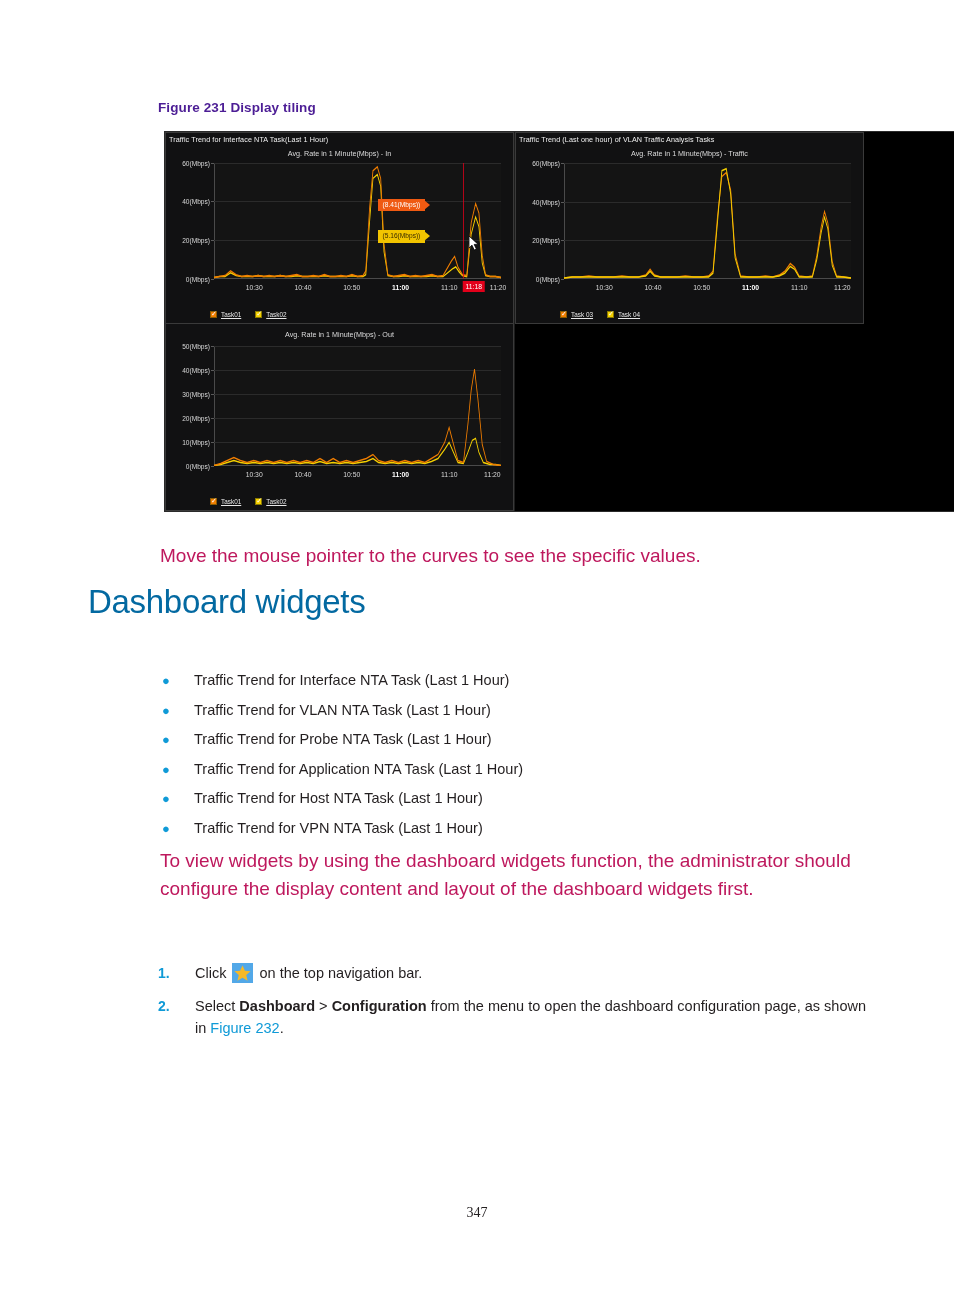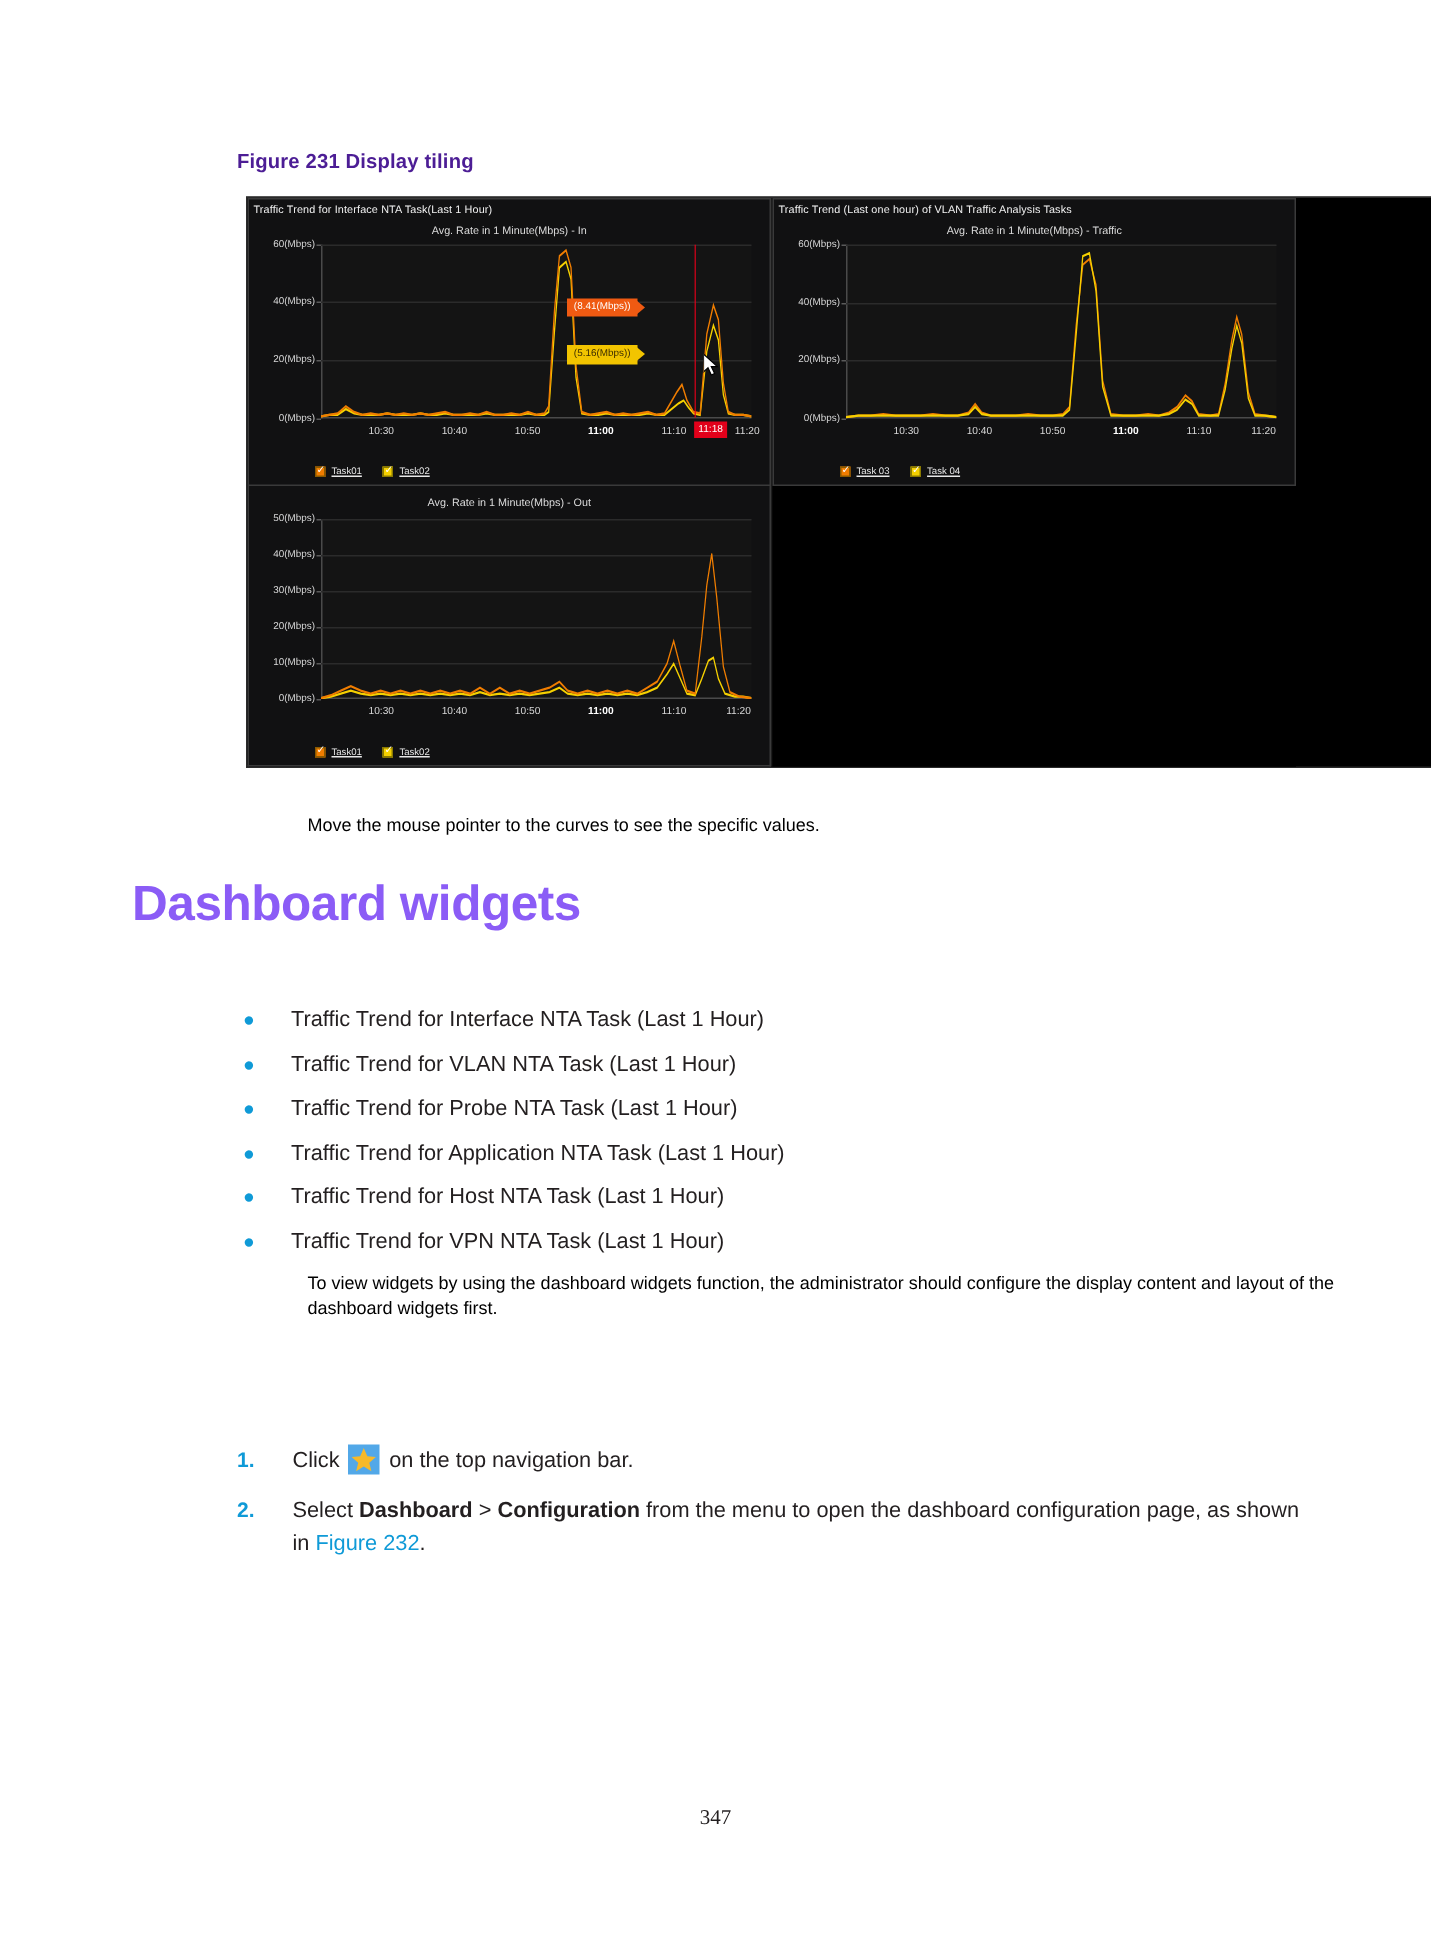--- a/index.html
+++ b/index.html
@@ -116,27 +116,26 @@
     width:0; height:0; border-top:5px solid transparent;
     border-bottom:5px solid transparent;
   }
   .tooltip.t1 .tip-tail { border-left:6px solid #ef5a12; }
   .tooltip.t2 .tip-tail { border-left:6px solid #f2c400; }
 
   .cursor-arrow { position:absolute; width:12px; height:16px; }
 
   
   .body-text {
-    position:absolute; font-size:12px; color:#000000;
+    position:absolute; font-size:19px; color:#be185d;
     line-height:1.45;
-    margin-left:45px;
   }
   .h1 {
-    position:absolute; font-size:33px; color:#8b5cf6;
-    font-weight:bold; letter-spacing:-.3px;
+    position:absolute; font-size:33px; color:#0369a1;
+    font-weight:normal; letter-spacing:-.3px;
   }
   .h2 {
     position:absolute; font-size:25px; color:#0f9ad7;
     font-weight:normal; letter-spacing:-.2px;
   }
   .bullet-list { position:absolute; left:160px; top:672px; width:700px; }
   .bullet-row { display:flex; align-items:baseline; margin-bottom:13.5px; }
   .bullet-dot {
     width:34px; flex:0 0 34px; color:#0f9ad7; font-size:13px; line-height:1;
     padding-left:2px;

